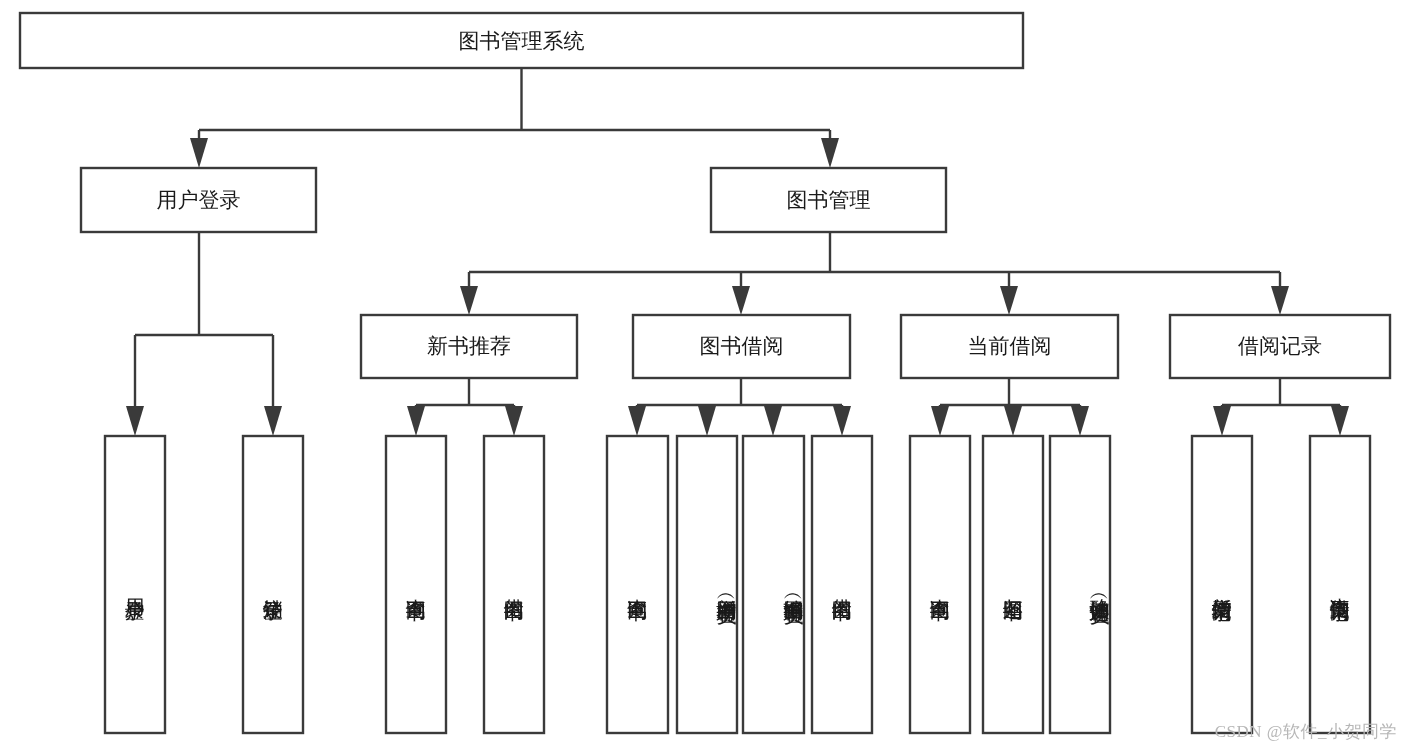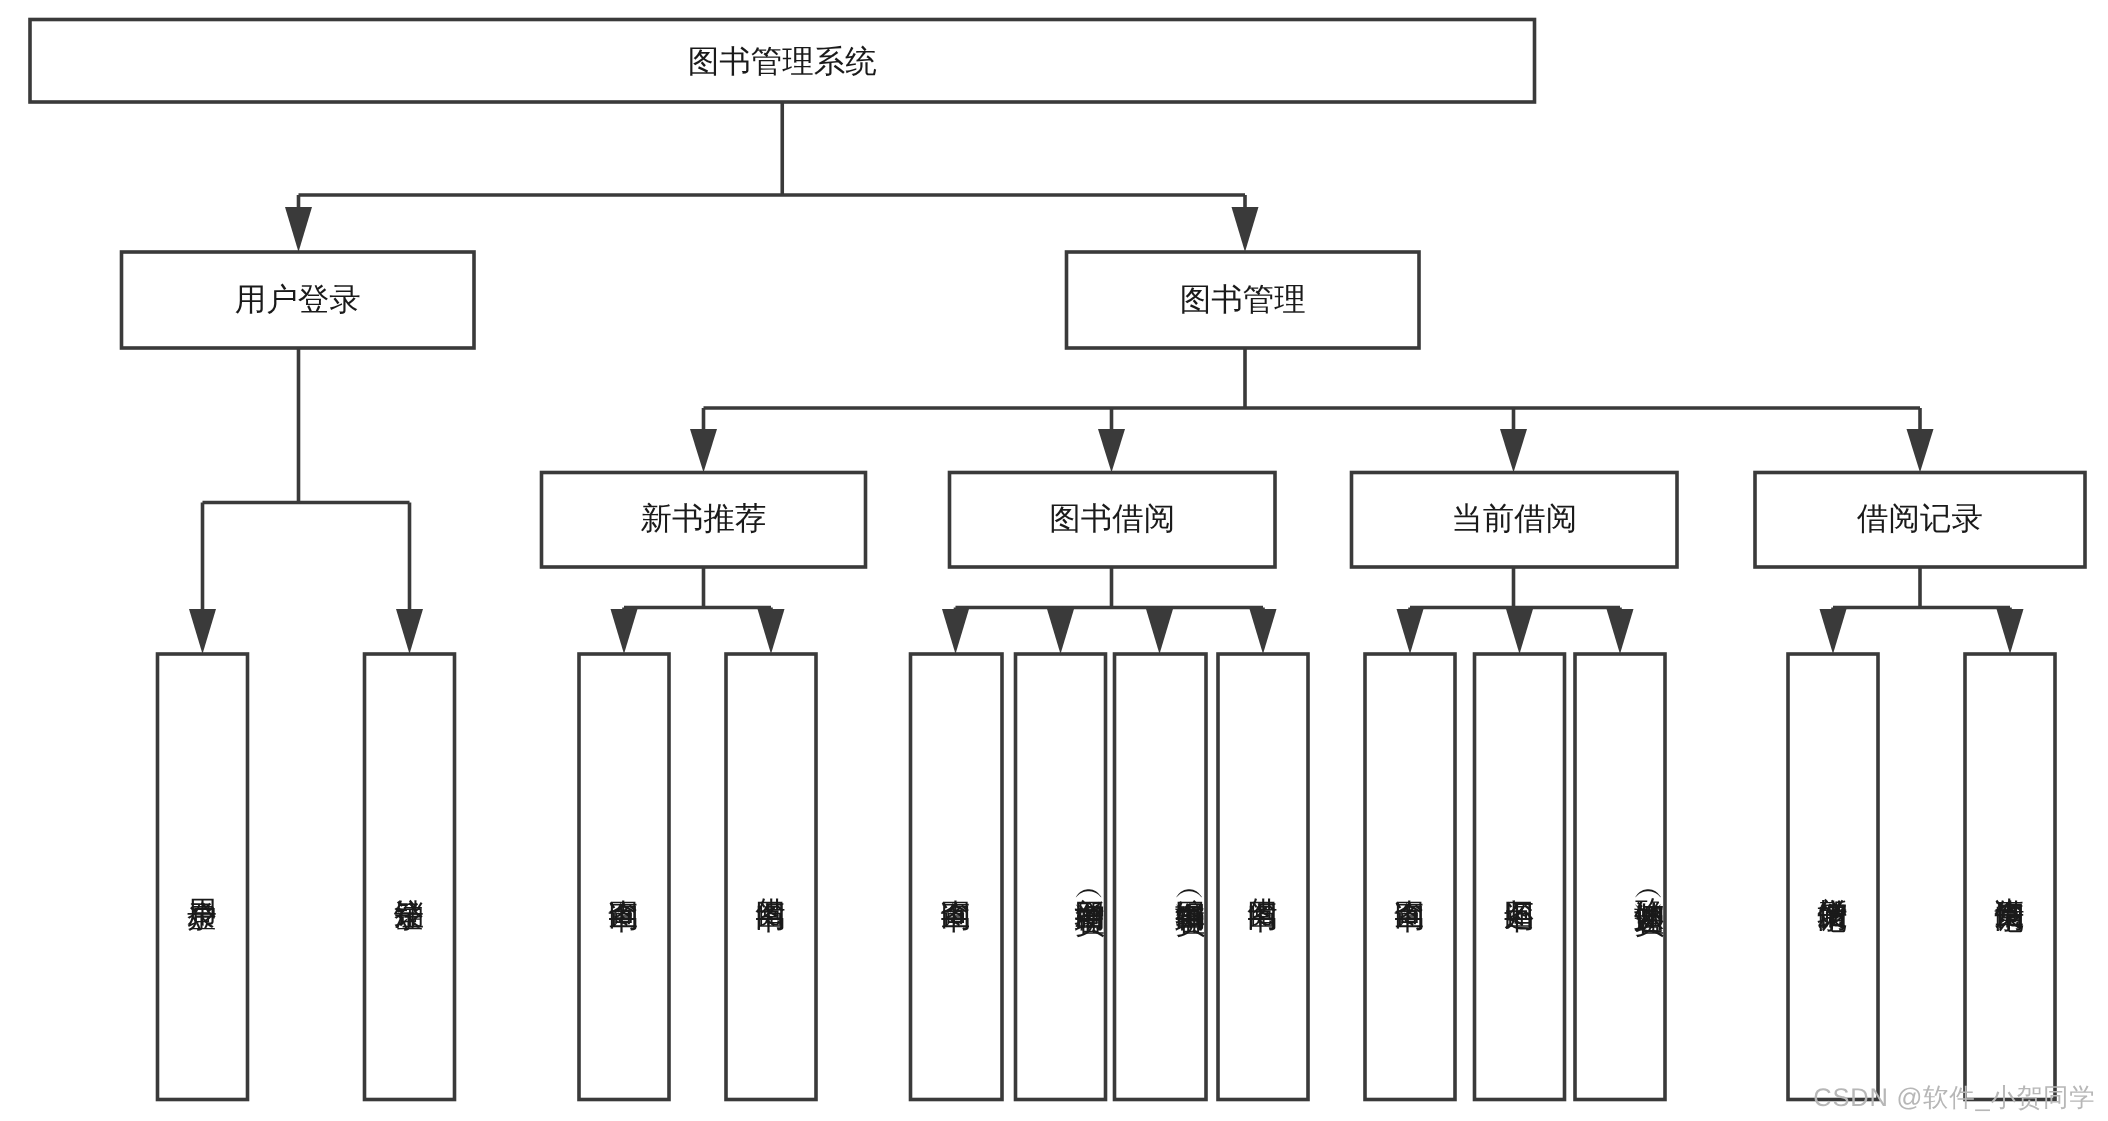--- a/index.html
+++ b/index.html
@@ -59,21 +59,21 @@
     text-orientation: upright;
     letter-spacing: 1px;
     white-space: nowrap;
     text-align: center;
     pointer-events: none;
   }
   #watermark {
     position: absolute;
     right: 8px;
     bottom: 4px;
-    font-family: Liberation Sans, sans-serif;
+    font-family: Liberation Serif, serif;
     font-size: 17px;
     color: #b7b7b7;
     letter-spacing: 0.5px;
     white-space: nowrap;
   }
 </style>
 </head>
 <body>
 
 <div id="diagram-root">

